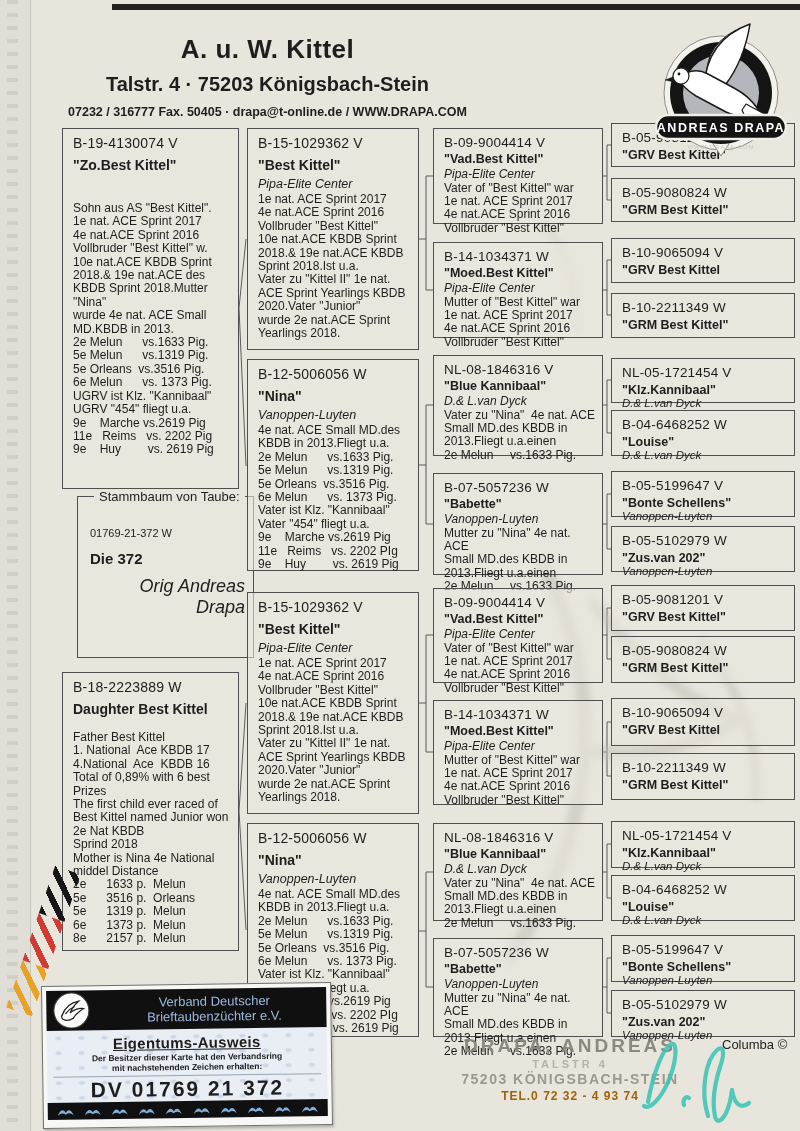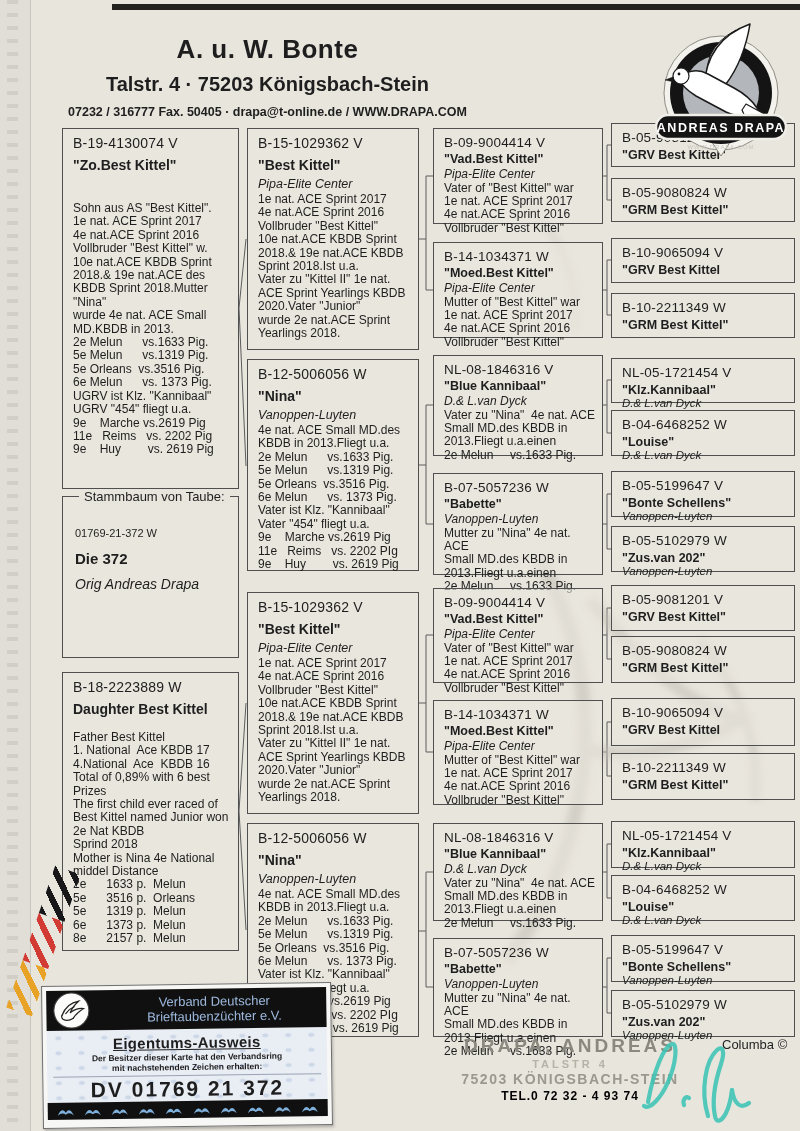--- a/index.html
+++ b/index.html
@@ -29,26 +29,26 @@
   .gap2 .body{margin-top:14px;}
   .sm .ring{font-size:13.5px;margin-bottom:2px;}
   .sm .pname{font-size:12.5px;margin-bottom:1px;}
   .sm .strain{font-size:12px;margin-bottom:1px;}
   .sm .body{font-size:12px;line-height:13.2px;}
   .xs .ring{font-size:13.5px;margin-bottom:3px;}
   .xs .pname{font-size:12.5px;margin-bottom:0;}
   .xs .strain{font-size:11.5px;margin-bottom:0;}
 
   
-  .subject{position:absolute;left:62px;top:496px;width:177px;height:162px;border:1px solid #4f4f4f;
+  .subject{position:absolute;left:77px;top:496px;width:177px;height:162px;border:1px solid #4f4f4f;
         box-sizing:border-box;padding:30px 8px 0 12px;background:rgba(233,230,222,.6);z-index:2;}
   .subject .legend{position:absolute;top:-8px;left:16px;background:#e8e5dd;padding:0 5px;font-size:13px;}
   .subj-ring{font-size:11px;}
   .subj-name{font-size:15px;font-weight:bold;margin-top:11px;}
-  .subj-orig{font-size:14px;font-style:italic;margin-top:9px;}
+  .subj-orig{font-size:18px;font-style:italic;margin-top:9px;text-align:right;}
 
   svg.connectors,svg.watermark{position:absolute;left:0;top:0;z-index:0;}
   svg.watermark{z-index:1;}
 
   
   .logo{position:absolute;left:648px;top:16px;width:144px;height:158px;z-index:5;}
 
   
   .stripes{position:absolute;left:30px;top:866px;width:27px;height:150px;transform:rotate(19deg);z-index:4;}
   .stripes div{height:50px;}
@@ -70,21 +70,21 @@
   .st-note{font-size:8.5px;font-weight:bold;line-height:9.5px;margin-top:2px;}
   .st-ring{font-size:21px;font-weight:bold;letter-spacing:2px;margin:3px 6px 0;border-top:1px solid #9aa3b3;padding-top:1px;}
   .st-foot{height:17px;background:#101010;display:flex;justify-content:space-around;align-items:center;padding:0 4px;}
 
   
   .stamp{position:absolute;left:415px;top:1035px;width:310px;text-align:center;z-index:3;}
   .stamp div{white-space:nowrap;}
   .stp1{font-size:19px;font-weight:bold;letter-spacing:3px;color:#8b897f;}
   .stp2{font-size:11px;font-weight:bold;letter-spacing:3px;color:#b5b2a8;margin-top:1px;}
   .stp3{font-size:14px;font-weight:bold;letter-spacing:1.5px;color:#9b988e;margin-top:1px;}
-  .stp4{font-size:12px;font-weight:bold;letter-spacing:1px;color:#000000;margin-top:2px;}
+  .stp4{font-size:12px;font-weight:bold;letter-spacing:1px;color:#a16207;margin-top:2px;}
   .columba{position:absolute;left:722px;top:1037px;font-size:13px;color:#232323;z-index:3;}
   svg.signature{position:absolute;left:618px;top:1028px;z-index:7;}
 </style>
 </head>
 <body>
 
 <div class="page">
 
   <svg class="watermark" width="800" height="1131">
     <defs>
@@ -115,21 +115,21 @@
       <path d="M603,752 H607 M607,722 V776 M607,722 H611 M607,776 H611"></path>
       <path d="M603,872 H607 M607,844 V898 M607,844 H611 M607,898 H611"></path>
       <path d="M603,987 H607 M607,958 V1013 M607,958 H611 M607,1013 H611"></path>
     </g>
   </svg>
 
   <div class="sleeve"></div>
   <div class="topedge"></div>
 
   <div class="header">
-    <div class="h-name">A. u. W. Bonte</div>
+    <div class="h-name">A. u. W. Kittel</div>
     <div class="h-addr">Talstr. 4  ·  75203 Königsbach-Stein</div>
     <div class="h-contact">07232 / 316777 Fax. 50405  ·  drapa@t-online.de / WWW.DRAPA.COM</div>
   </div>
 
   <div class="pbox gap1" style="left:62px;top:128px;width:177px;height:361px">
     <div class="ring">B-19-4130074 V</div>
     <div class="pname">"Zo.Best Kittel"</div>
     <div class="body">Sohn aus AS "Best Kittel".
 1e nat. ACE Sprint 2017
 4e nat.ACE Sprint 2016

